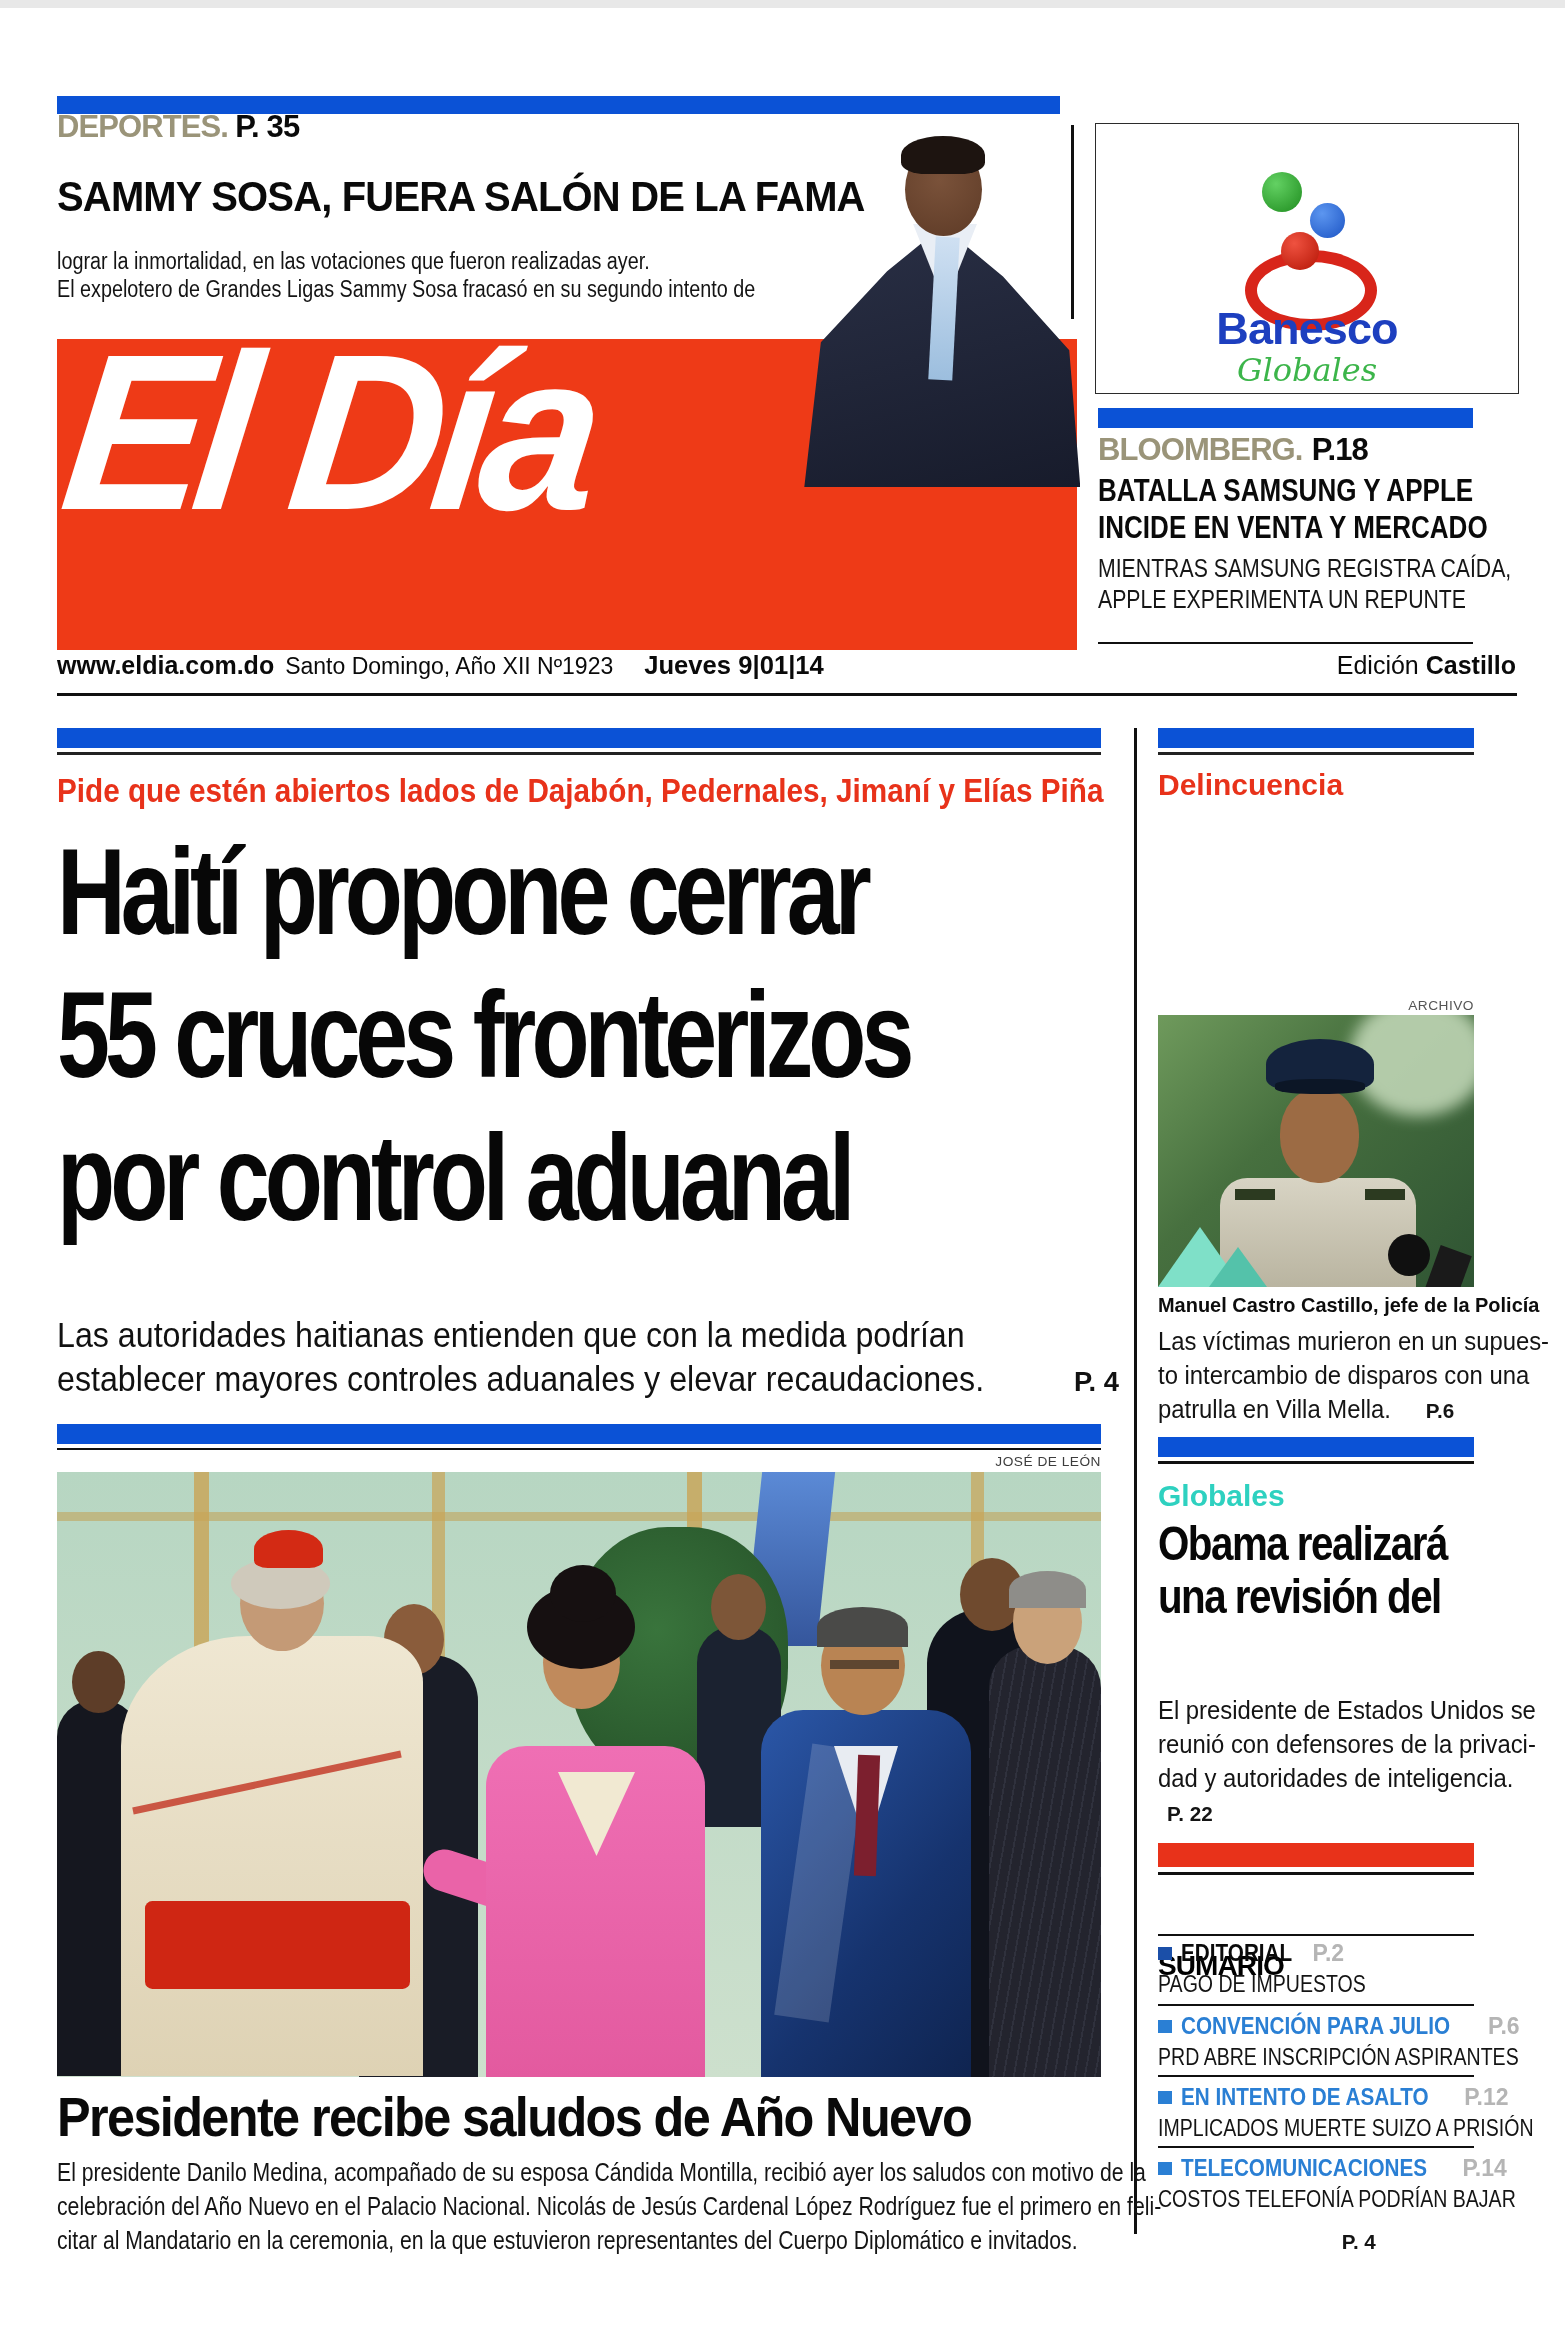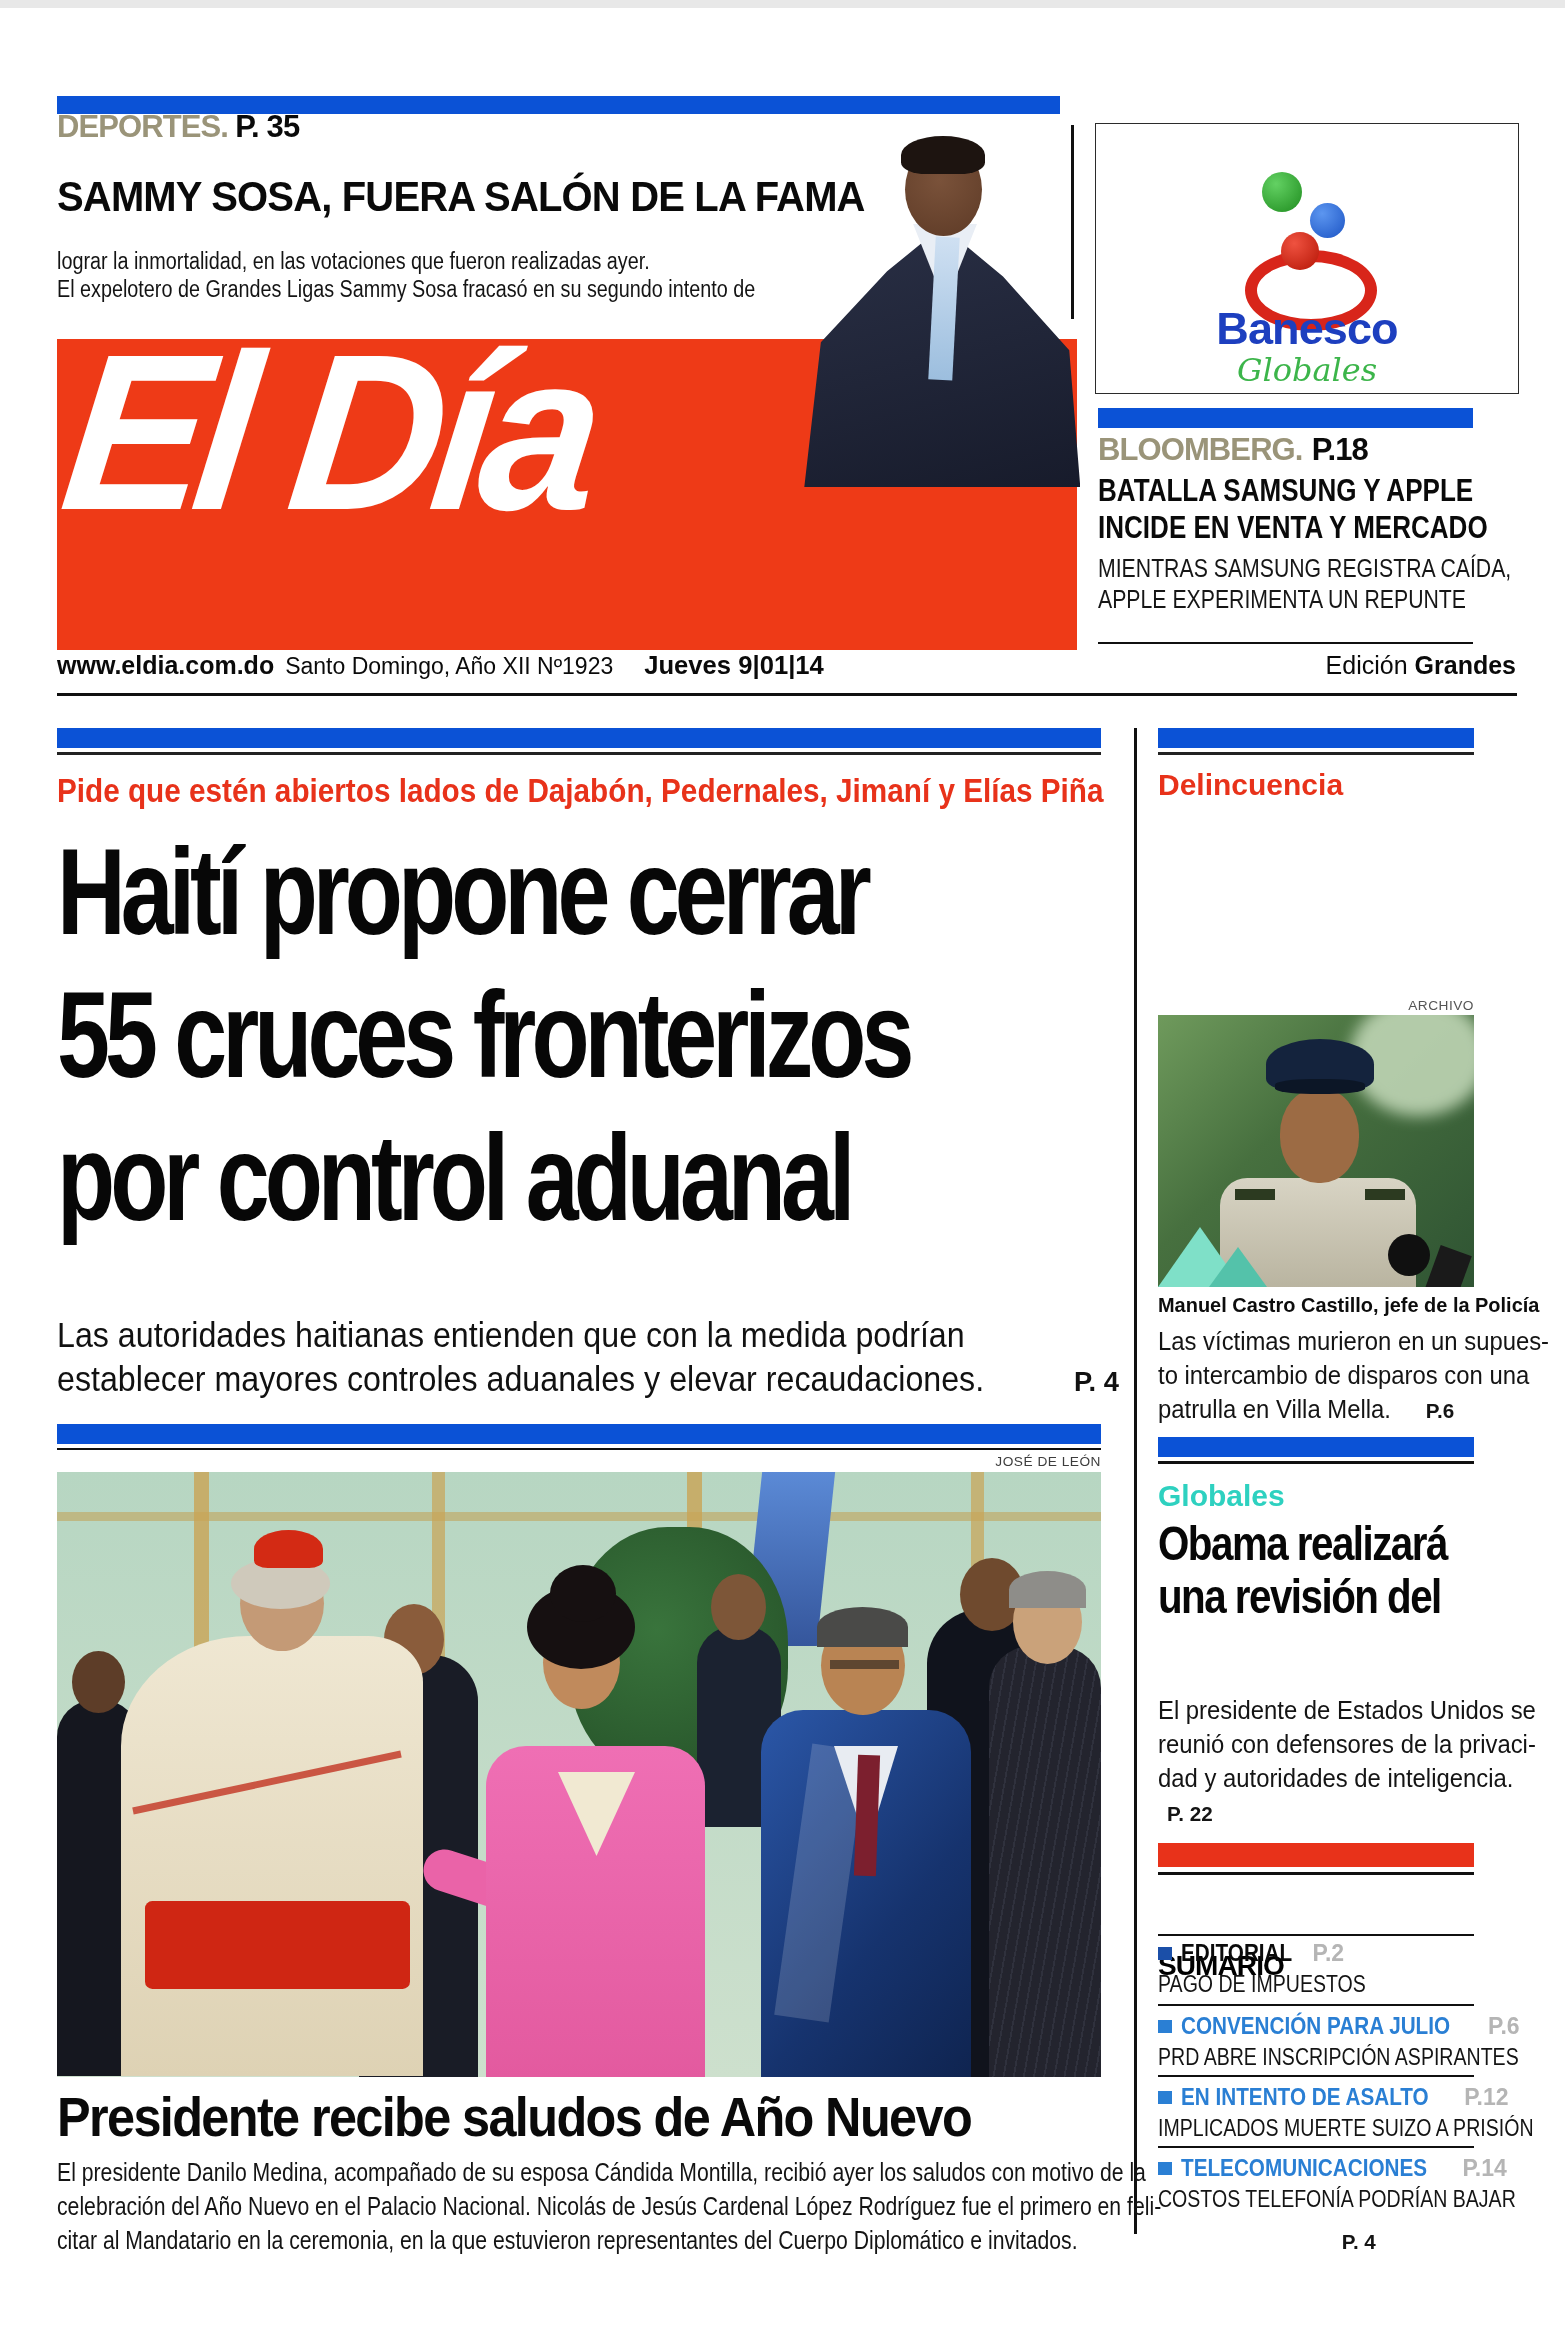--- a/index.html
+++ b/index.html
@@ -224,21 +224,21 @@
     <div><span class="squeeze" style="transform:scaleX(.84);">BATALLA SAMSUNG Y APPLE</span></div>
     <div><span class="squeeze" style="transform:scaleX(.84);">INCIDE EN VENTA Y MERCADO</span></div>
   </div>
   <div class="abs" id="bb-deck">
     <div><span class="squeeze" style="transform:scaleX(.85);">MIENTRAS SAMSUNG REGISTRA CAÍDA,</span></div>
     <div><span class="squeeze" style="transform:scaleX(.85);">APPLE EXPERIMENTA UN REPUNTE</span></div>
   </div>
   <div class="abs hair" id="right-rule"></div>
   <div class="abs" id="edicion">
     <span>Edición</span>
-    <span class="b">Grandes</span>
+    <span class="b">Castillo</span>
   </div>
 
   <div class="abs" id="dateline">
     <span class="url">www.eldia.com.do</span><span class="place">Santo Domingo, Año XII Nº1923</span><span class="day">Jueves</span><span class="date">9|01|14</span>
   </div>
   <div class="abs hair" id="mid-rule"></div>
 
   <div class="abs bar-blue" id="lead-bar"></div>
   <div class="abs" id="lead-bar-rule"></div>
   <div class="abs bar-blue" id="rc-bar"></div>

